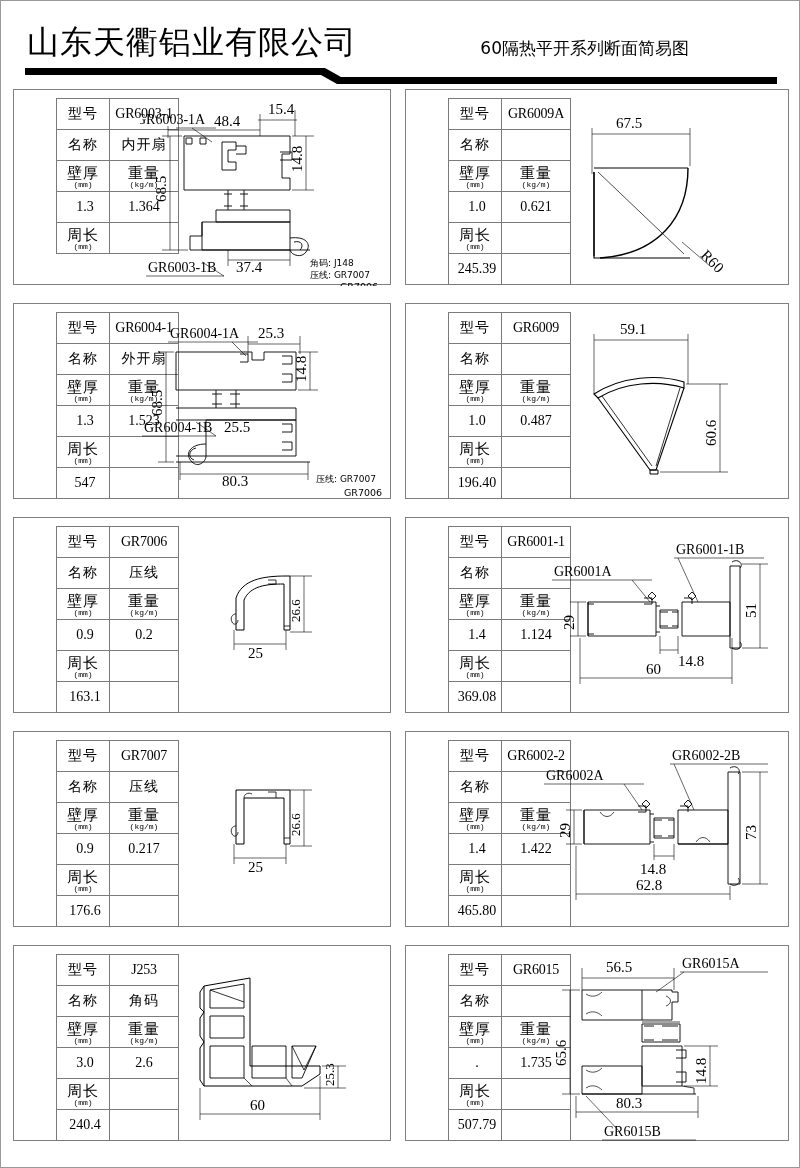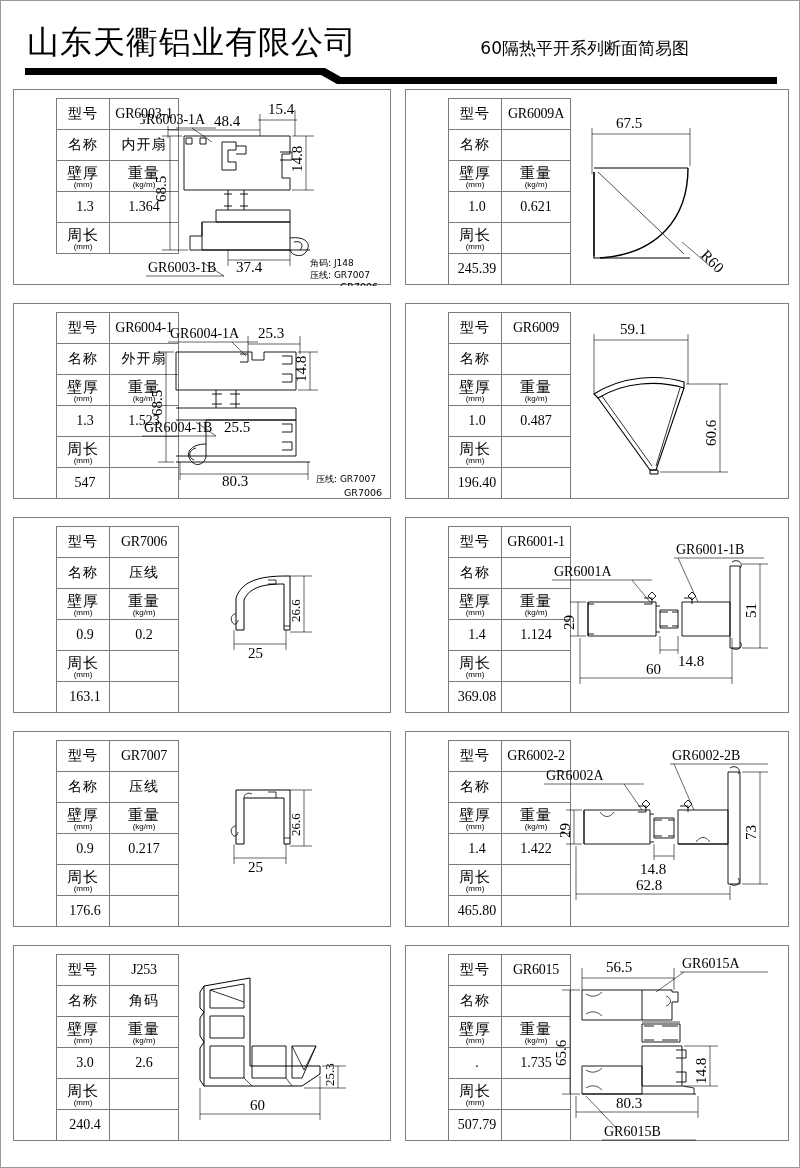--- a/index.html
+++ b/index.html
@@ -44,21 +44,21 @@
     text-align:center;vertical-align:middle;
     padding:0;
     height:30px;
     font-size:14px;
     font-family:"Liberation Serif","DejaVu Serif",serif;
   }
   .spec td.lab{width:48px;}
   .spec td.val{width:68px;}
   .cn{font-family:Liberation Serif, serif;font-size:15px;letter-spacing:1px;}
   .unit{display:block;font-size:8px;line-height:8px;margin-top:-2px;
-        font-family:Liberation Sans, sans-serif;}
+        font-family:Liberation Mono, monospace;}
   .num{font-size:13.5px;}
   .model{font-size:13.5px;letter-spacing:-0.2px;}
   .lft{text-align:left;padding-left:4px !important;margin-left:23px;}
 
   
   .draw{position:absolute;left:126px;top:0;right:0;bottom:0;}
   .draw svg{position:absolute;left:0;top:0;}
   .prof{stroke:#000;stroke-width:0.9;fill:none;}
   .thin{stroke:#000;stroke-width:0.6;fill:none;}
   .dimtxt{font-family:"Liberation Serif","DejaVu Serif",serif;font-size:15px;fill:#000;}

